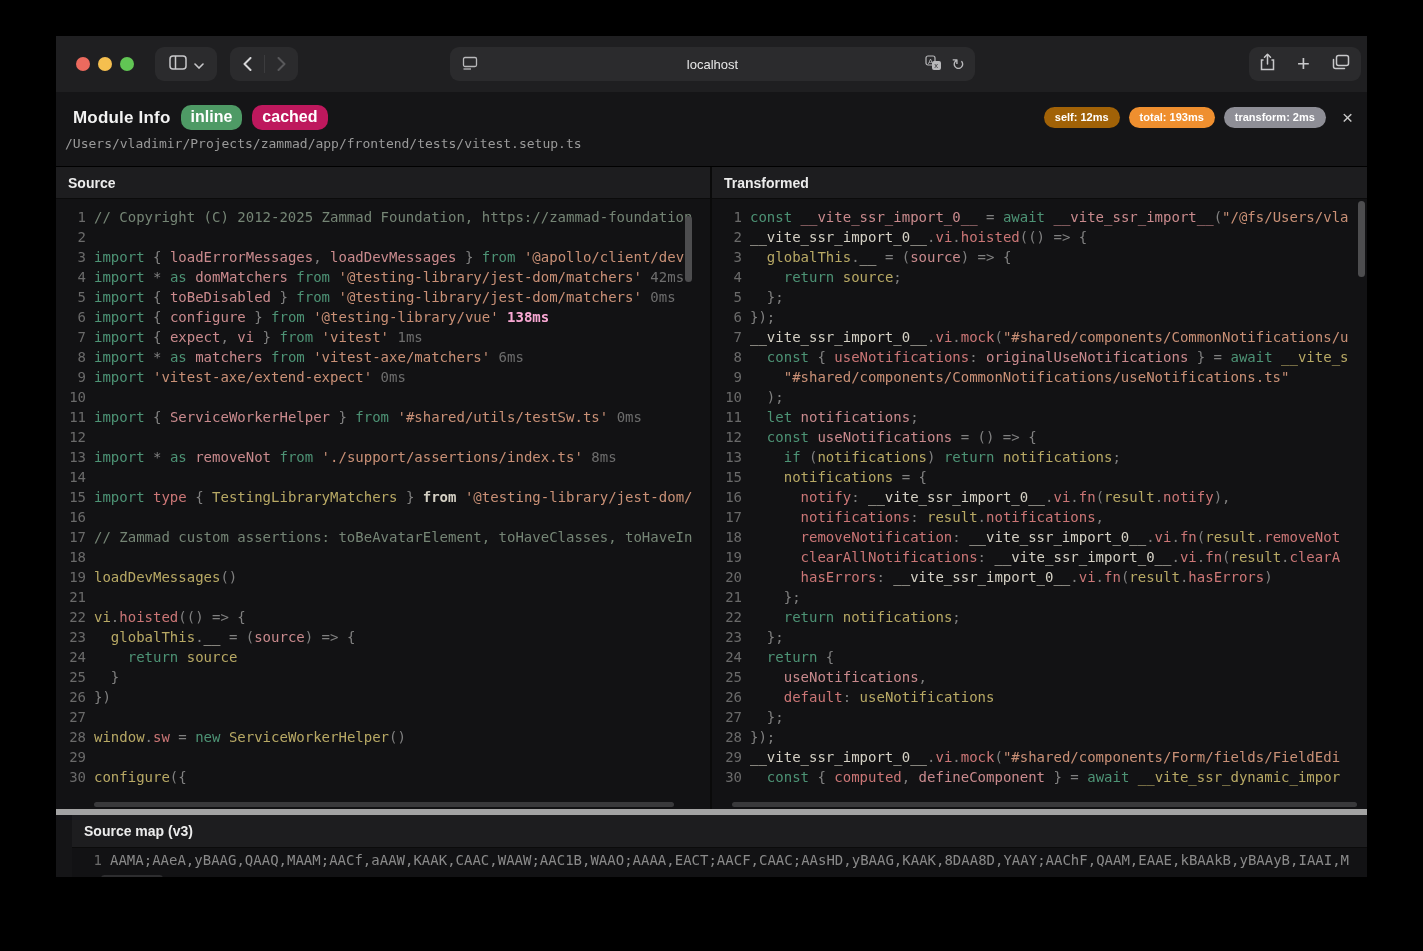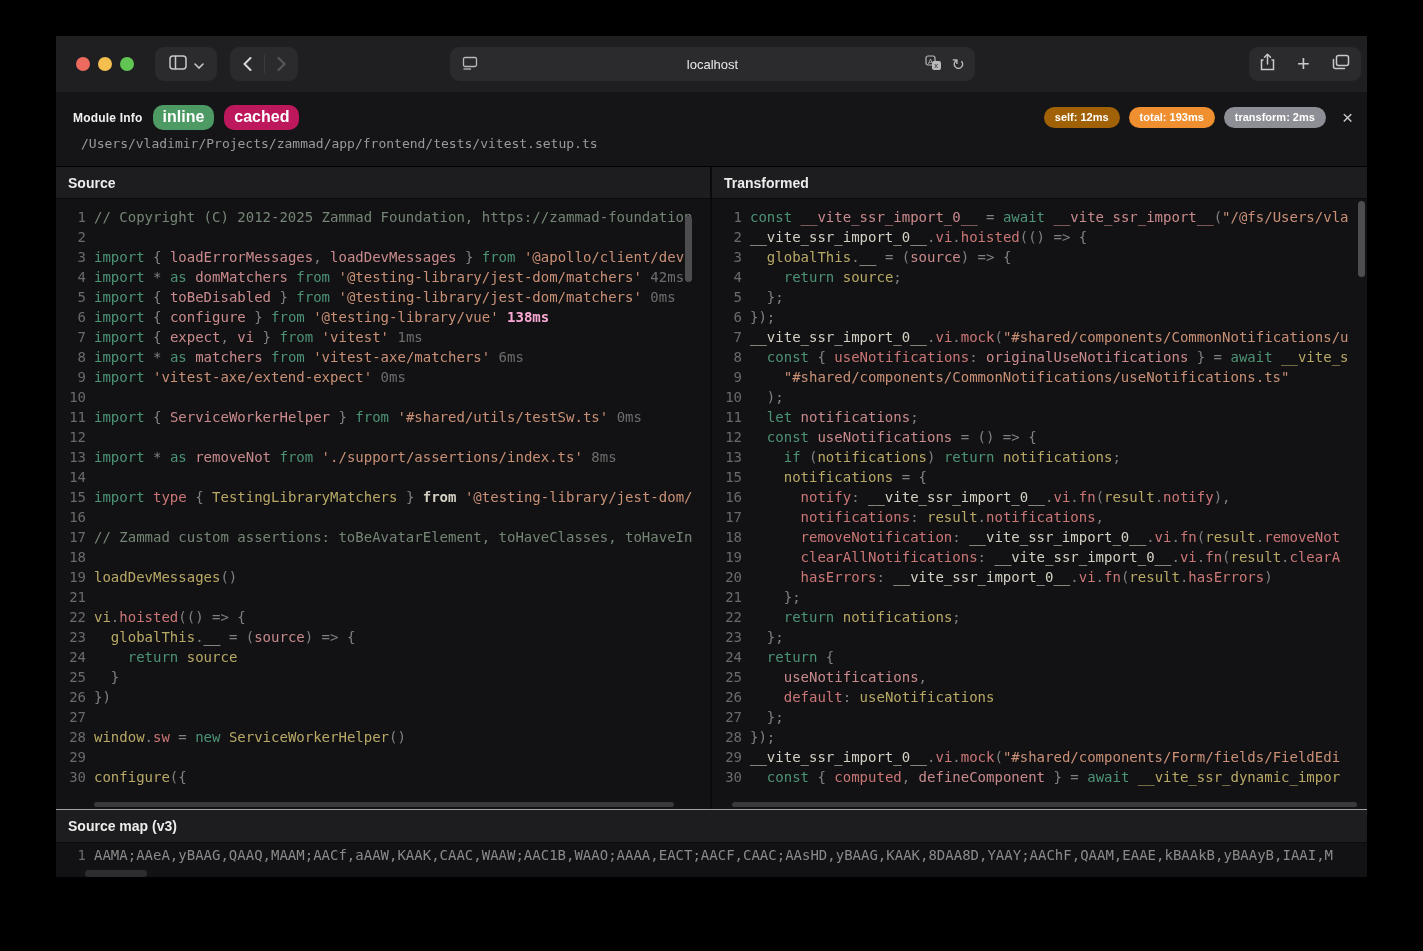--- a/index.html
+++ b/index.html
@@ -16,26 +16,26 @@
   .pill-url{left:394px;width:525px;}
   .url-text{color:#e8e8e8;font-size:13px;}
   .url-icon-left{position:absolute;left:12px;top:9px;}
   .url-icons-right{position:absolute;right:10px;top:8px;display:flex;gap:10px;align-items:center;}
   .glyph{color:#b9b9bb;font-size:16px;line-height:1;}
   .pill-right{left:1193px;width:112px;gap:0;justify-content:space-around;}
 
   
   .module-header{height:74px;background:#151517;position:relative;}
   .mh-row1{display:flex;align-items:center;padding:13px 14px 0 17px;}
-  .mh-title{color:#f2f2f2;font-size:12px;font-weight:bold;letter-spacing:.2px;}
+  .mh-title{color:#f2f2f2;font-size:17px;font-weight:bold;letter-spacing:.2px;}
   .badge{margin-left:10px;border-radius:10px;padding:3px 10px 4px;font-size:16px;font-weight:bold;color:#fff;}
   .mh-spacer{flex:1;}
   .tbadge{margin-left:9px;border-radius:11px;padding:4px 11px 5px;font-size:11px;font-weight:bold;color:#fff;}
   .mh-close{margin-left:16px;color:#c9c9c9;font-size:19px;line-height:14px;cursor:default;}
-  .mh-path{position:absolute;left:25px;top:44px;font-family:"DejaVu Sans Mono",monospace;font-size:13px;color:#9a9a9a;}
+  .mh-path{position:absolute;left:9px;top:44px;font-family:"DejaVu Sans Mono",monospace;font-size:13px;color:#9a9a9a;}
 
   
   .panels{display:flex;height:642px;border-top:1px solid #000;}
   .panel{position:relative;overflow:hidden;}
   .panel-source{width:654px;border-right:2px solid #0a0a0a;}
   .panel-transformed{flex:1;}
   .panel-header{height:31px;background:#1d1d1f;border-bottom:1px solid #0b0b0b;display:flex;align-items:center;padding-left:12px;font-weight:bold;font-size:14px;color:#ececec;}
   .code{height:610px;background:#121214;overflow:hidden;font-family:"DejaVu Sans Mono",monospace;font-size:14px;line-height:20px;padding-top:8px;}
   .line{height:20px;white-space:pre;}
   .ln{display:inline-block;width:30px;text-align:right;margin-right:8px;color:#6a6a6a;}
@@ -49,21 +49,21 @@
   .tok-fg{color:#d4d0c4;}
   .tok-fgb{color:#d4d0c4;font-weight:bold;}
   .tok-com{color:#758575;}
   .tok-time{color:#6d6d6d;}
   .tok-times{color:#f9a8d4;font-weight:bold;}
 
   .vthumb{position:absolute;width:7px;border-radius:4px;background:#4d4d4f;}
   .hthumb{position:absolute;height:5px;border-radius:3px;background:#39393b;}
 
   
-  .sourcemap{border-top:1px solid #a3a3a3;}
+  .sourcemap{border-top:6px solid #a3a3a3;padding-left:16px;}
   .sm-header{height:32px;background:#1d1d1f;border-bottom:1px solid #0b0b0b;display:flex;align-items:center;padding-left:12px;font-weight:bold;font-size:14px;color:#ececec;}
   .sm-line{height:25px;background:#121214;font-family:"DejaVu Sans Mono",monospace;font-size:14px;line-height:25px;white-space:pre;overflow:hidden;color:#8a8a8a;}
   .sm-bottom{height:11px;background:#121214;position:relative;}
   .sm-thumb{position:absolute;left:29px;top:2px;width:62px;height:7px;border-radius:4px;background:#2d2d2f;}
 </style>
 </head>
 <body>
 
 <div class="window">
 

